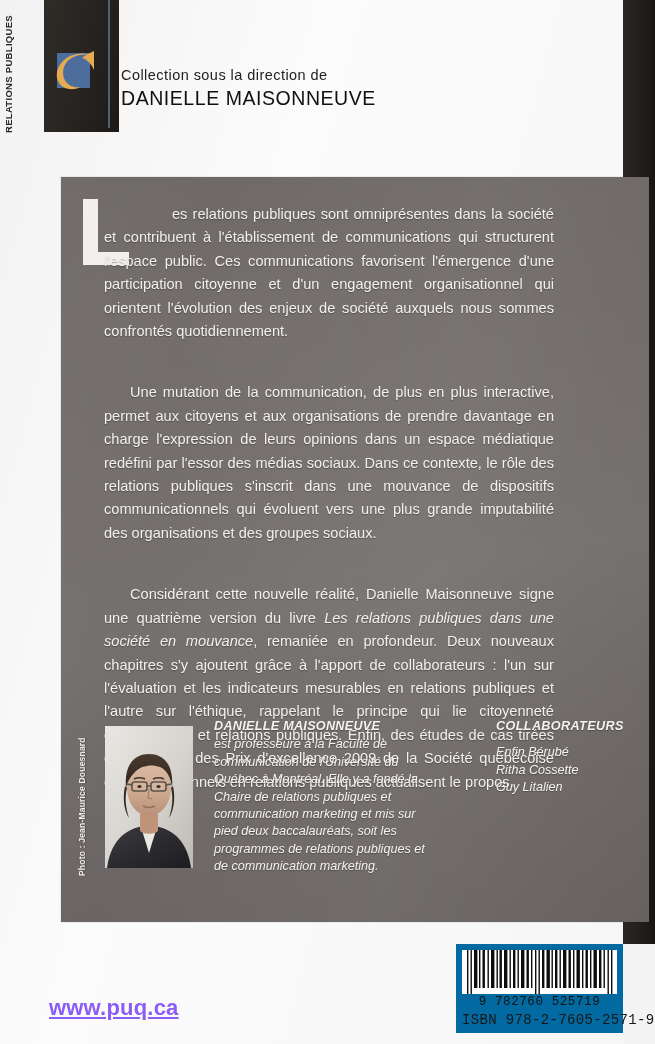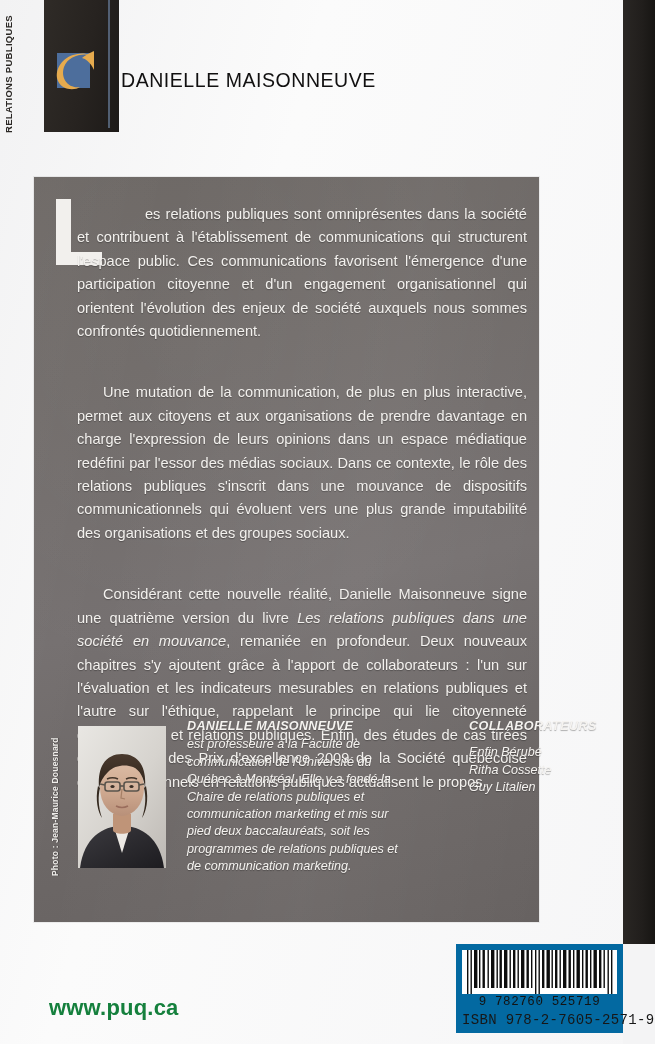--- a/index.html
+++ b/index.html
@@ -86,22 +86,22 @@
     font-size: 19.5px;
     letter-spacing: .55px;
     color: #111010;
     line-height: 24px;
     margin-top: 2px;
   }
 
   
   #blurb-panel {
     position: absolute;
-    left: 34px; top: 177px;
-    width: 505px; height: 745px;
+    left: 61px; top: 177px;
+    width: 588px; height: 745px;
     background:
       radial-gradient(120% 90% at 30% 20%, rgba(255,255,255,.045) 0%, rgba(0,0,0,0) 55%),
       linear-gradient(168deg, #6a6562 0%, #6e6967 25%, #757070 55%, #6c6766 80%, #676261 100%);
     box-shadow: 0 0 0 1px rgba(0,0,0,.06);
   }
   #panel-sheen {
     position: absolute;
     left: 0; top: 0; width: 100%; height: 100%;
     background: linear-gradient(100deg, rgba(255,255,255,.03) 0%, rgba(255,255,255,0) 22%, rgba(255,255,255,.05) 62%, rgba(255,255,255,0) 100%);
     pointer-events: none;
@@ -212,21 +212,22 @@
   }
   .collab-name { display: block; }
 
   
   #site-url {
     position: absolute;
     left: 49px; top: 995px;
     font-size: 22px;
     font-weight: bold;
     letter-spacing: .2px;
-    color: #15803d;
+    color: #8b5cf6;
+    text-decoration: underline;
   }
   #barcode-block {
     position: absolute;
     left: 456px; top: 944px;
     width: 167px;
     background: #0369a1;
     padding: 6px 6px 5px 6px;
     box-sizing: border-box;
   }
   #barcode-bars {
@@ -273,20 +274,21 @@
 <div id="logo-mark">
   <svg width="46" height="48" viewBox="0 0 46 48" xmlns="http://www.w3.org/2000/svg">
     <rect x="3" y="5" width="33" height="35" fill="#4d6e9c"></rect>
     <path d="M36 7 C27 5, 14 8, 10 19 C6 31, 15 41, 26 39 C20 43, 8 42, 4 33
              C0 23, 7 11, 19 7 C25 5, 31 5, 36 7 Z" fill="#e6ab4e"></path>
     <path d="M40 3 L40 22 C40 22, 36 12, 28 10 C33 6, 40 3, 40 3 Z" fill="#e6ab4e"></path>
   </svg>
 </div>
 
 <div id="collection-header">
+  <div id="collection-line1">Collection sous la direction de</div>
   <div id="collection-line2">DANIELLE MAISONNEUVE</div>
 </div>
 
 <div id="blurb-panel">
   <div id="panel-sheen"></div>
 
   <div id="dropcap">
     <div class="stem"></div>
     <div class="foot"></div>
   </div>

